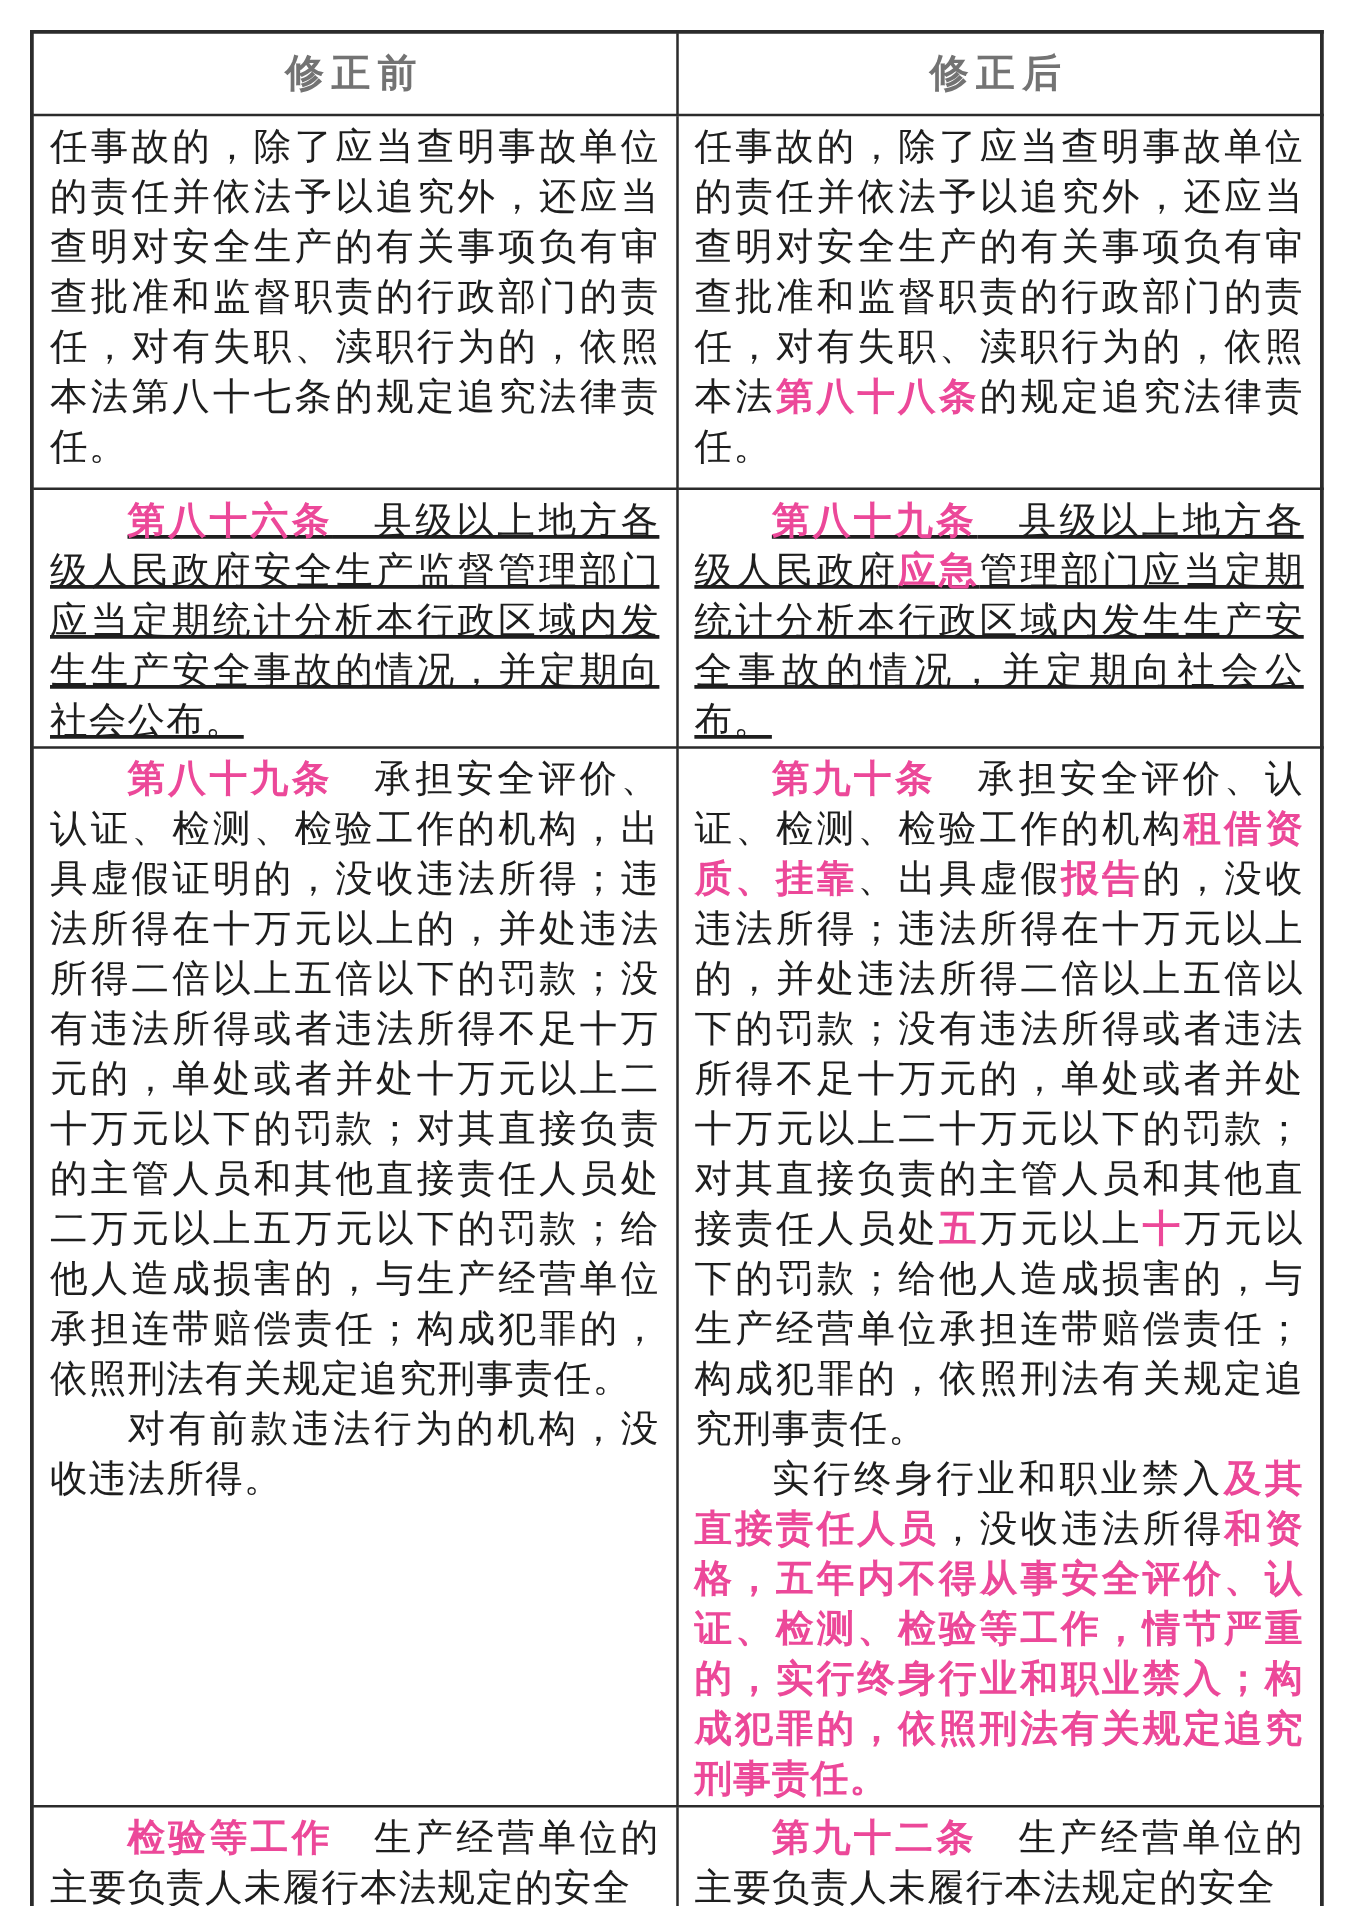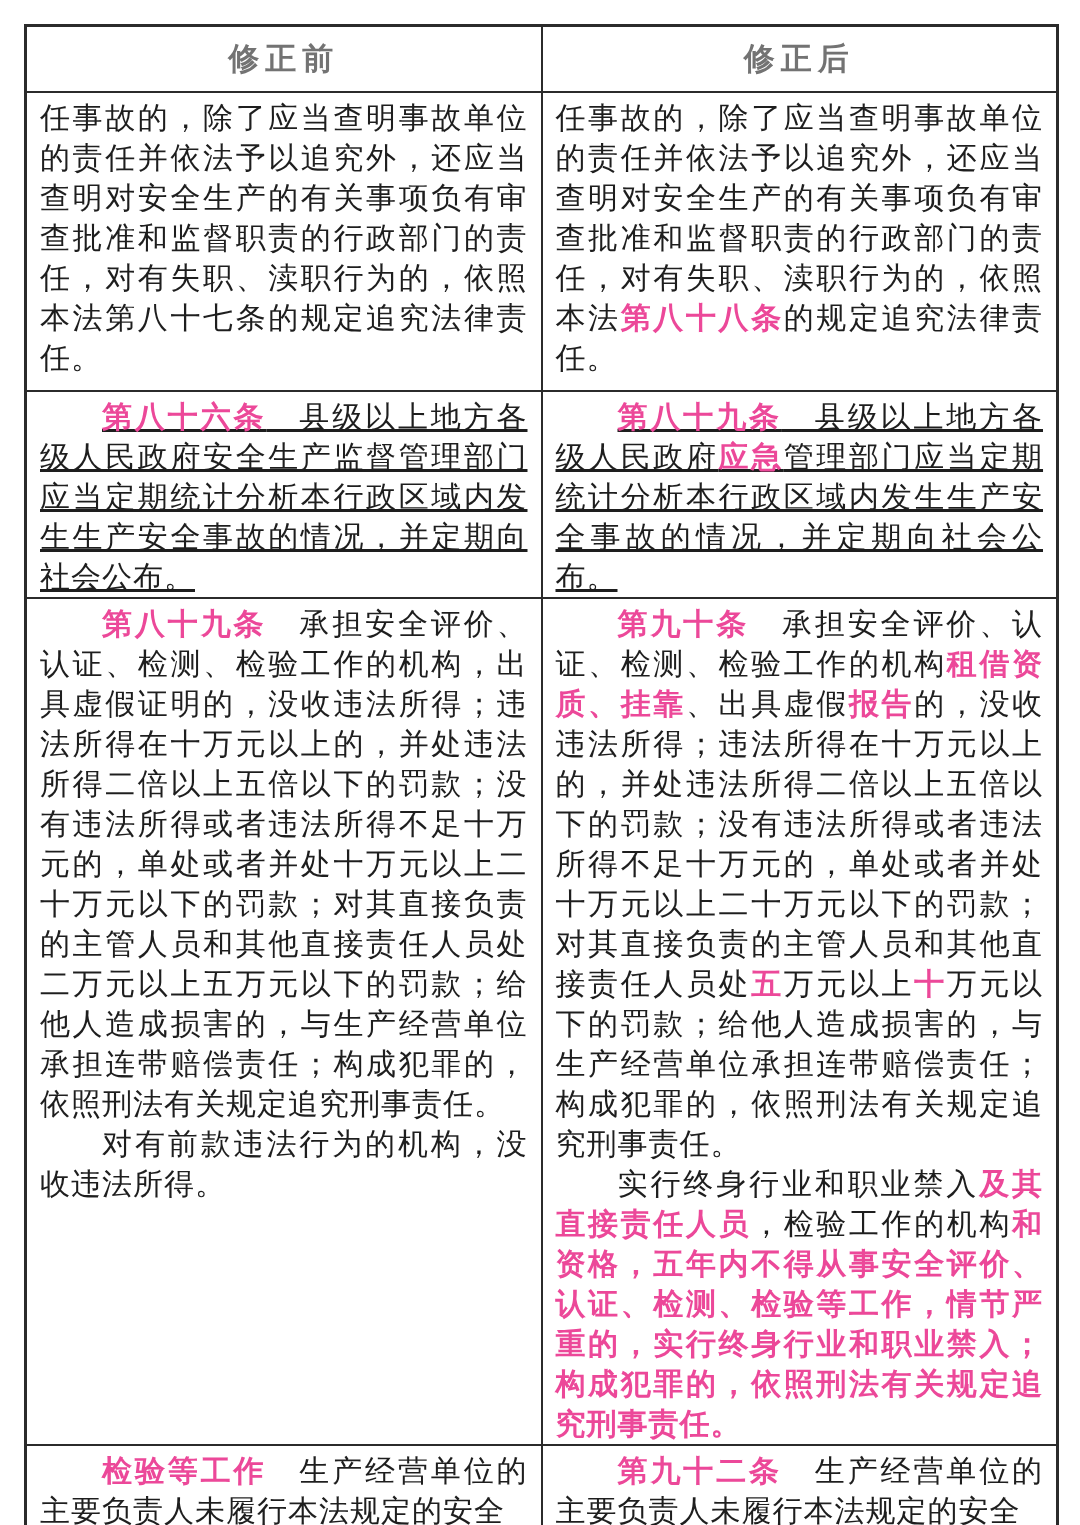--- a/index.html
+++ b/index.html
@@ -104,21 +104,21 @@
             <p class="para indent"><span class="seg b">第八十九条</span><span class="seg">　县级以上地方各级人民政府</span><span class="seg b">应急</span><span class="seg">管理部门应当定期统计分析本行政区域内发生生产安全事故的情况，并定期向社会公布。</span></p>
           </td>
       </tr>
       <tr class="r3">
         <td class="cell">
             <p class="para indent"><span class="seg b">第八十九条</span><span class="seg">　承担安全评价、认证、检测、检验工作的机构，出具虚假证明的，没收违法所得；违法所得在十万元以上的，并处违法所得二倍以上五倍以下的罚款；没有违法所得或者违法所得不足十万元的，单处或者并处十万元以上二十万元以下的罚款；对其直接负责的主管人员和其他直接责任人员处二万元以上五万元以下的罚款；给他人造成损害的，与生产经营单位承担连带赔偿责任；构成犯罪的，依照刑法有关规定追究刑事责任。</span></p>
             <p class="para indent"><span class="seg">对有前款违法行为的机构，没收违法所得。</span></p>
           </td>
         <td class="cell">
             <p class="para indent"><span class="seg b">第九十条</span><span class="seg">　承担安全评价、认证、检测、检验工作的机构</span><span class="seg b">租借资质、挂靠</span><span class="seg">、出具虚假</span><span class="seg b">报告</span><span class="seg">的，没收违法所得；违法所得在十万元以上的，并处违法所得二倍以上五倍以下的罚款；没有违法所得或者违法所得不足十万元的，单处或者并处十万元以上二十万元以下的罚款；对其直接负责的主管人员和其他直接责任人员处</span><span class="seg b">五</span><span class="seg">万元以上</span><span class="seg b">十</span><span class="seg">万元以下的罚款；给他人造成损害的，与生产经营单位承担连带赔偿责任；构成犯罪的，依照刑法有关规定追究刑事责任。</span></p>
-            <p class="para indent"><span class="seg">实行终身行业和职业禁入</span><span class="seg b">及其直接责任人员</span><span class="seg">，检验工作的机构</span><span class="seg b">和资格，五年内不得从事安全评价、认证、检测、检验等工作，情节严重的，实行终身行业和职业禁入；构成犯罪的，依照刑法有关规定追究刑事责任。</span></p>
+            <p class="para indent"><span class="seg">实行终身行业和职业禁入</span><span class="seg b">及其直接责任人员</span><span class="seg">，没收违法所得</span><span class="seg b">和资格，五年内不得从事安全评价、认证、检测、检验等工作，情节严重的，实行终身行业和职业禁入；构成犯罪的，依照刑法有关规定追究刑事责任。</span></p>
           </td>
       </tr>
       <tr class="r4">
         <td class="cell">
             <p class="para indent"><span class="seg b">检验等工作</span><span class="seg">　生产经营单位的主要负责人未履行本法规定的安全</span></p>
           </td>
         <td class="cell">
             <p class="para indent"><span class="seg b">第九十二条</span><span class="seg">　生产经营单位的主要负责人未履行本法规定的安全</span></p>
           </td>
       </tr>

